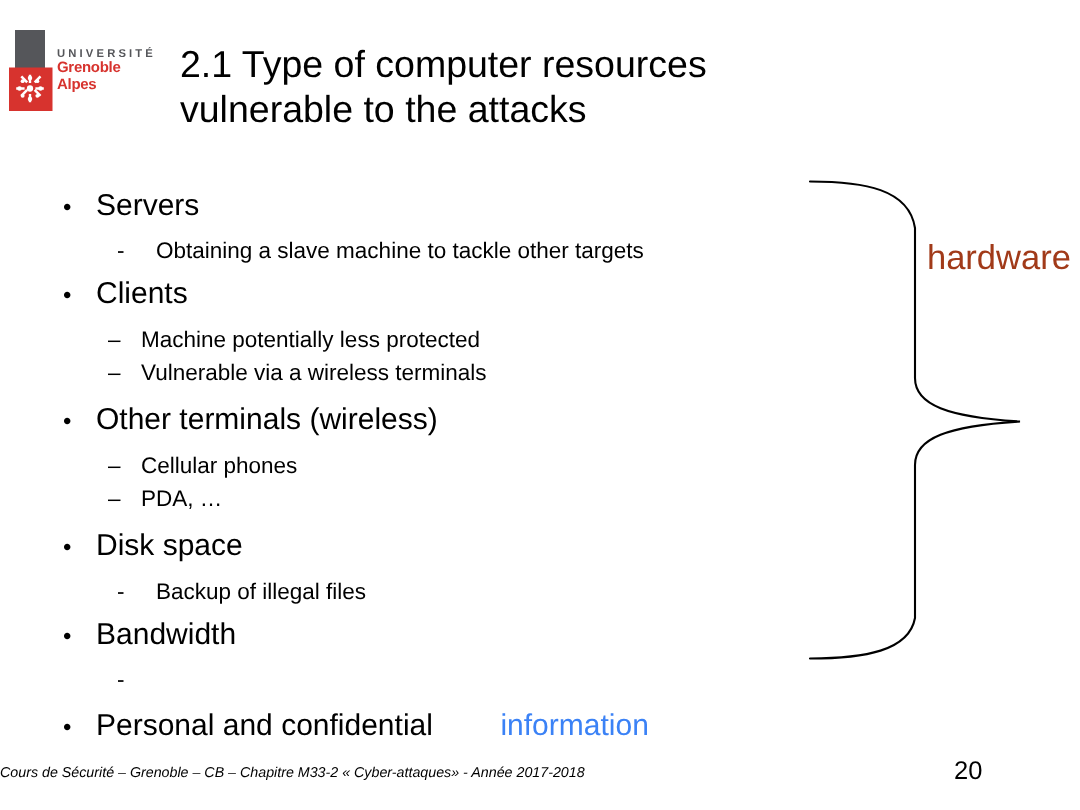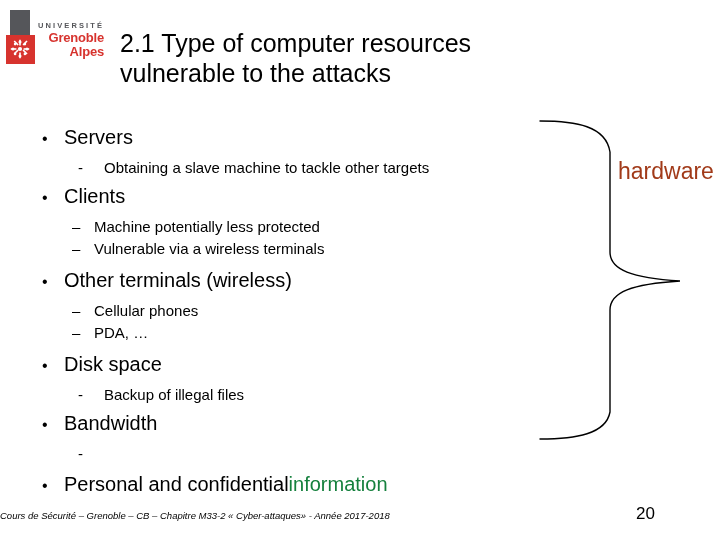--- a/index.html
+++ b/index.html
@@ -14,24 +14,23 @@
     background: #ffffff;
     overflow: hidden;
     font-family: "Liberation Sans", sans-serif;
     color: #000000;
   }
 
   
   #logo {
     position: absolute;
     left: 4px;
-    top: 10px;
+    top: 20px;
     width: 108px;
     height: 54px;
-    text-align: right;
   }
   #logo-gray {
     position: absolute;
     left: 6px;
     top: 0px;
     width: 20px;
     height: 28px;
     background: #55565a;
   }
   #logo-red {
@@ -56,21 +55,21 @@
     line-height: 1.0;
   }
   #logo-universite {
     font-size: 7.5px;
     letter-spacing: 2.1px;
     font-weight: bold;
     color: #55565a;
     display: block;
   }
   #logo-grenoble, #logo-alpes {
-    font-size: 13px;
+    font-size: 10px;
     font-weight: bold;
     color: #d7332e;
     display: block;
     letter-spacing: -0.2px;
     margin-top: 1px;
   }
 
   
   #title {
     position: absolute;
@@ -123,21 +122,21 @@
     margin-left: 48px;
   }
   .lvl2.hyphen .marker {
     width: 26px;
     flex: 0 0 26px;
   }
   .sp-a { margin-top: 5px; }
   .sp-b { margin-top: 4px; }
   .sp-c { margin-top: 7px; }
   .sp-d { margin-top: 6px; }
-  .accent { color: #15803d; }
+  .accent { color: #3b82f6; padding-left: 45px; }
 
   
   #brace {
     position: absolute;
     left: 528px;
     top: 112px;
     width: 170px;
     height: 336px;
     pointer-events: none;
   }

